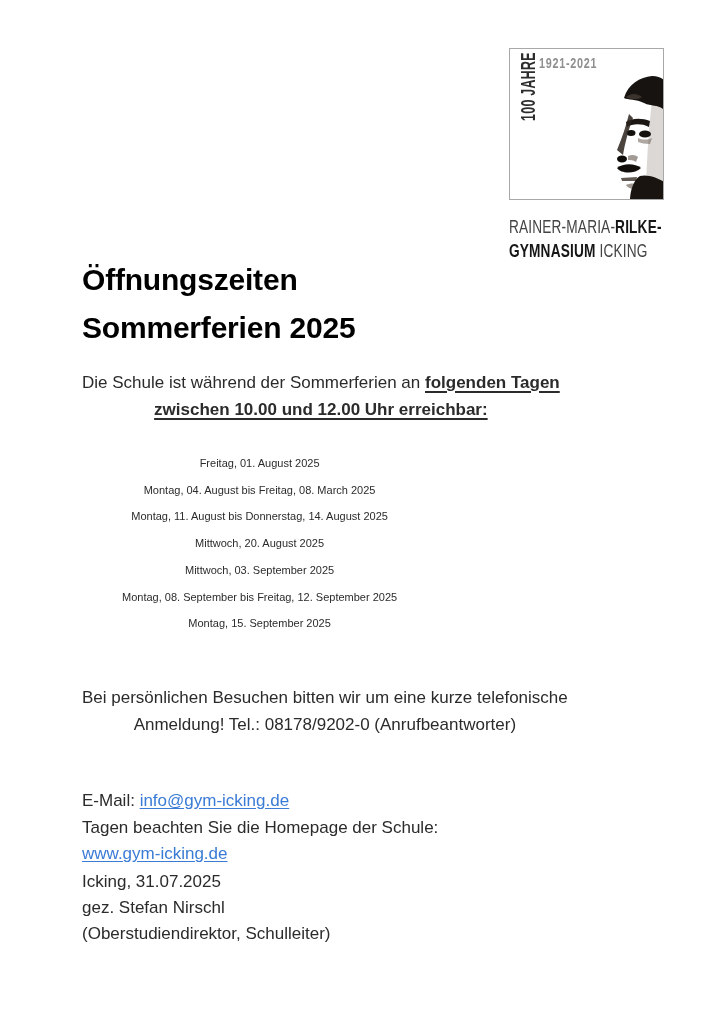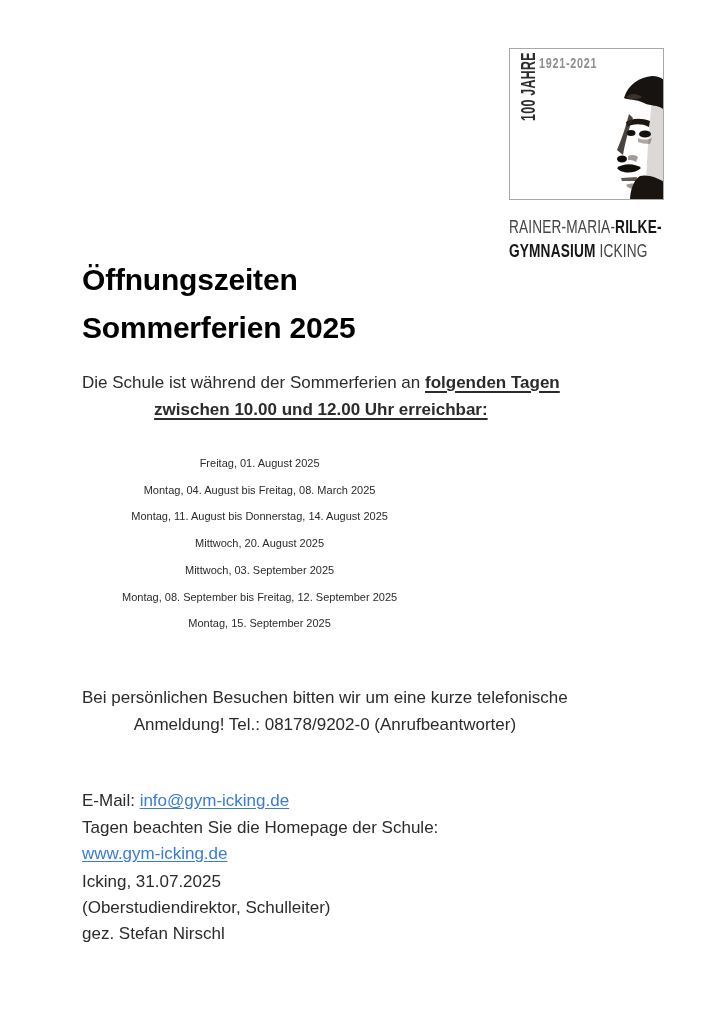--- a/index.html
+++ b/index.html
@@ -106,17 +106,17 @@
   </div>
 
   <div class="para contact">
     <div><span>E-Mail: </span><a class="link">info@gym-icking.de</a></div>
     <div>Tagen beachten Sie die Homepage der Schule:</div>
     <div><a class="link">www.gym-icking.de</a></div>
   </div>
 
   <div class="para signature">
     <div>Icking, 31.07.2025</div>
+    <div>gez. Stefan Nirschl</div>
     <div>(Oberstudiendirektor, Schulleiter)</div>
-    <div>gez. Stefan Nirschl</div>
   </div>
 
 </div>
 
 </body></html>

